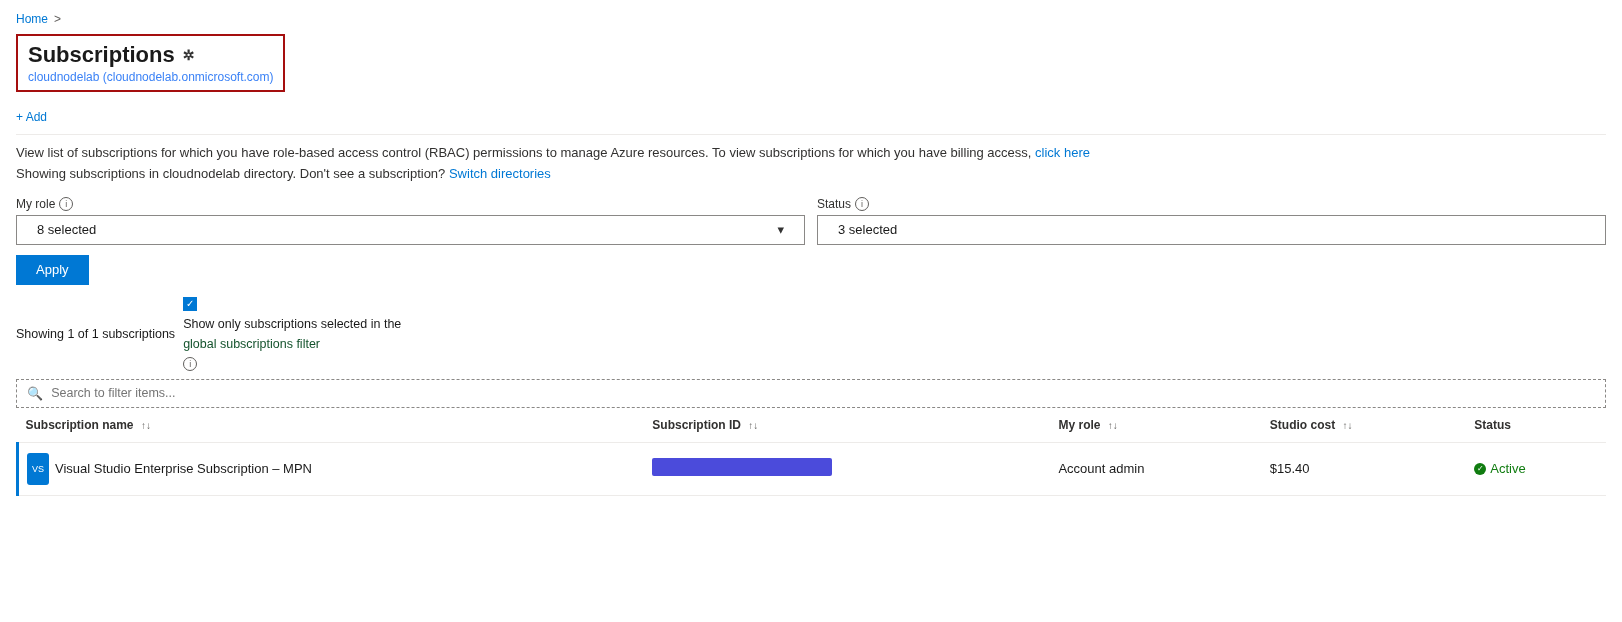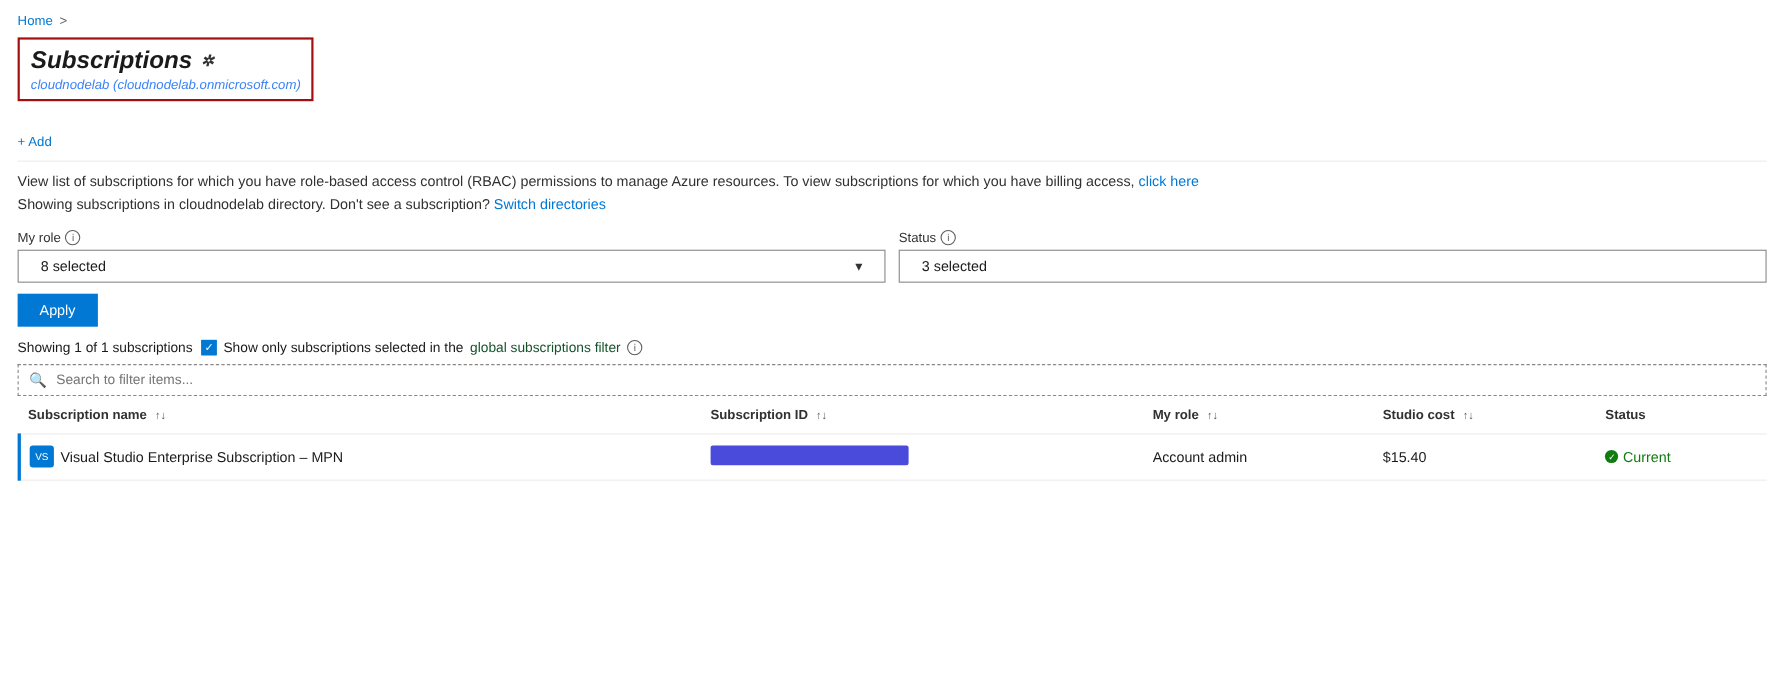--- a/index.html
+++ b/index.html
@@ -1,21 +1,21 @@
 <!DOCTYPE html>
 <html><head>
   <meta charset="utf-8">
   <style>
     * { box-sizing: border-box; margin: 0; padding: 0; }
     body { font-family: 'Segoe UI', Arial, sans-serif; font-size: 13px; color: #1a1a1a; background: #fff; padding: 12px 16px; }
 
     .breadcrumb { display: flex; align-items: center; gap: 6px; font-size: 12px; color: #0078d4; margin-bottom: 8px; }
     .breadcrumb span { color: #605e5c; }
 
-    .title-box { border: 2px solid #a50e0e; display: inline-block; padding: 6px 10px; margin-bottom: 16px; font-style: italic; }
+    .title-box { border: 2px solid #a50e0e; display: inline-block; padding: 6px 10px; margin-bottom: 4px; }
     .title-box h1 { font-size: 22px; font-weight: 600; display: flex; align-items: center; gap: 8px; }
     .pin-icon { font-size: 14px; color: #333; }
     .subtitle { font-size: 12px; color: #3b82f6; margin-top: 2px; }
 
     .toolbar { display: flex; align-items: center; gap: 8px; margin: 14px 0 8px; padding-bottom: 10px; border-bottom: 1px solid #edebe9; }
     .add-btn { display: flex; align-items: center; gap: 4px; background: none; border: none; color: #0078d4; font-size: 12px; cursor: pointer; font-family: inherit; }
 
     .description { font-size: 13px; color: #323130; line-height: 1.6; margin-bottom: 12px; }
     .description a { color: #0078d4; text-decoration: none; }
 
@@ -25,33 +25,33 @@
     .filter-group.status-group { flex: 1; }
     .filter-label { font-size: 12px; color: #323130; display: flex; align-items: center; gap: 4px; }
     .info-icon { display: inline-flex; align-items: center; justify-content: center; width: 14px; height: 14px; border: 1px solid #605e5c; border-radius: 50%; font-size: 9px; color: #605e5c; cursor: pointer; }
     .select-box { display: flex; align-items: center; border: 1px solid #8a8886; height: 30px; padding: 0 20px; background: #fff; cursor: pointer; min-width: 200px; justify-content: space-between; gap: 8px; }
     .select-box span { font-size: 13px; }
     .chevron { font-size: 10px; color: #333; }
 
     .apply-btn { background: #0078d4; color: #fff; border: none; padding: 6px 20px; font-size: 13px; cursor: pointer; font-family: inherit; height: 30px; }
 
     .showing-bar { display: flex; align-items: center; gap: 8px; font-size: 12.5px; margin-bottom: 8px; }
-    .checkbox-label { display: flex; align-items: flex-start; gap: 6px; }
+    .checkbox-label { display: flex; align-items: flex-start; gap: 6px; flex-direction: column; }
     .checkbox-blue { width: 14px; height: 14px; background: #0078d4; border: 1px solid #0078d4; display: inline-flex; align-items: center; justify-content: center; }
     .checkbox-blue::after { content: '✓'; color: #fff; font-size: 10px; }
     .link { color: #14532d; text-decoration: none; cursor: pointer; }
 
     .search-bar { border: 1px dashed #8a8886; display: flex; align-items: center; gap: 8px; padding: 6px 10px; margin-bottom: 0; }
     .search-bar input { border: none; outline: none; font-size: 12.5px; color: #605e5c; width: 100%; font-family: inherit; }
 
     .table { width: 100%; border-collapse: collapse; }
     .table th { text-align: left; font-size: 12px; font-weight: 600; padding: 10px 8px; border-bottom: 1px solid #edebe9; color: #323130; white-space: nowrap; }
     .table th .sort-icon { font-size: 10px; color: #605e5c; margin-left: 4px; }
     .table td { padding: 10px 8px; border-bottom: 1px solid #edebe9; font-size: 13px; vertical-align: middle; }
-    .sub-icon { width: 22px; height: 20px; background: #0078d4; border-radius: 3px; display: inline-flex; align-items: center; justify-content: center; color: #fff; font-size: 9px; margin-right: 6px; vertical-align: middle; }
+    .sub-icon { width: 22px; height: 32px; background: #0078d4; border-radius: 3px; display: inline-flex; align-items: center; justify-content: center; color: #fff; font-size: 9px; margin-right: 6px; vertical-align: middle; }
     .sub-name-cell { display: flex; align-items: center; }
     .id-bar { display: inline-block; width: 180px; height: 18px; background: #4b4bdb; border-radius: 2px; }
     .status-active { display: flex; align-items: center; gap: 4px; color: #107c10; font-size: 13px; }
     .status-dot { width: 12px; height: 12px; background: #107c10; border-radius: 50%; display: inline-flex; align-items: center; justify-content: center; }
     .status-dot::after { content: '✓'; color: #fff; font-size: 8px; }
 
     .left-border-accent { border-left: 3px solid #0078d4; }
   </style>
 </head>
 <body>
@@ -166,21 +166,21 @@
         </div>
       </td>
       <td>
         <span class="id-bar"></span>
       </td>
       <td>Account admin</td>
       <td>$15.40</td>
       <td>
         <div class="status-active">
           <span class="status-dot"></span>
-          <span>Current</span>
+          <span>Active</span>
         </div>
       </td>
     </tr>
   </tbody>
 </table>
 
 
 
 
 </body></html>

